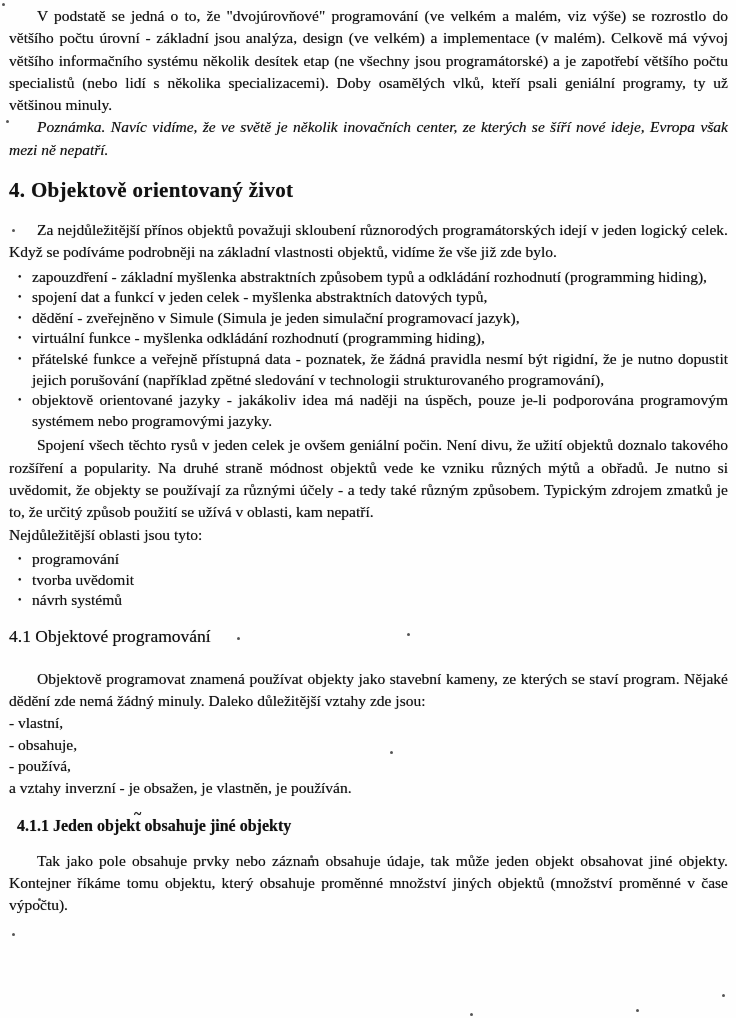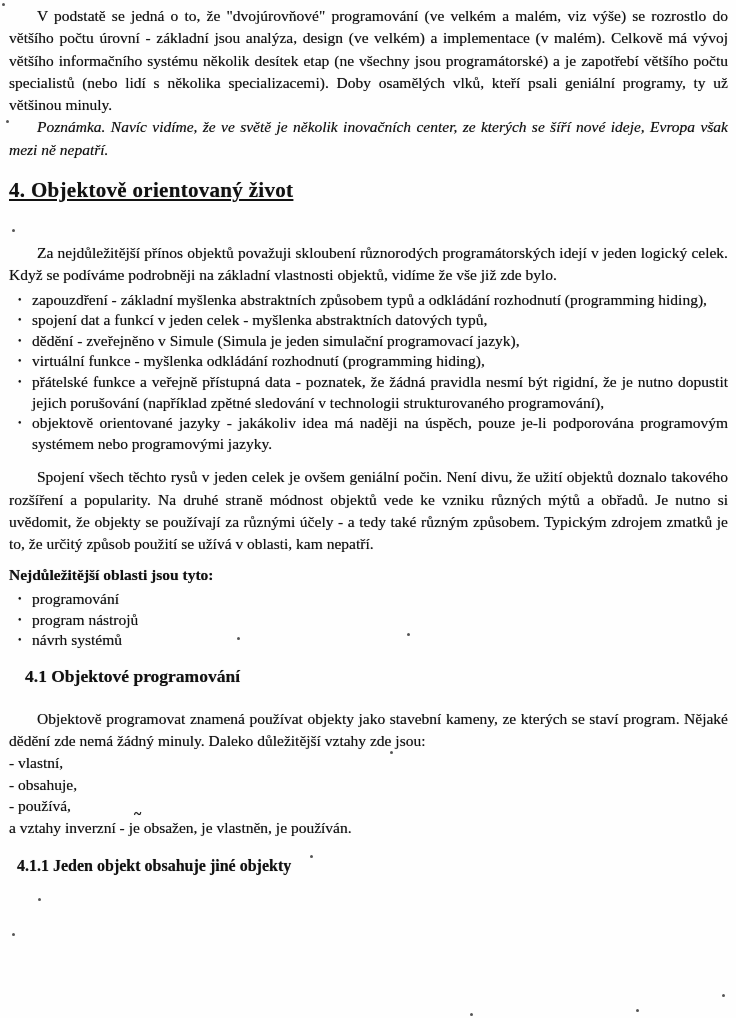--- a/index.html
+++ b/index.html
@@ -17,30 +17,29 @@
     color: #121212;
     text-shadow: 0 0 0.7px rgba(0,0,0,0.55);
   }
   p { margin: 0; }
   .para { text-align: justify; }
   .indent { text-indent: 28px; }
   .note { font-style: italic; }
   h1.h4x {
     font-size: 21px;
     line-height: 26px;
-    margin: 16px 0 39px 0;
+    margin: 16px 0 16px 0;
     font-weight: bold;
     letter-spacing: 0.3px;
-    text-decoration: underline;
   }
   h2.h41 {
     font-size: 17.5px;
     line-height: 22px;
-    margin: 14px 0 21px 16px;
-    font-weight: bold;
+    margin: 14px 0 21px 0;
+    font-weight: normal;
   }
   h3.h411 {
     font-size: 16px;
     line-height: 21px;
     margin: 16px 0 14px 8px;
     font-weight: bold;
   }
   ul.blist {
     list-style: none;
     margin: 3px 0 0 0;
@@ -51,22 +50,22 @@
     padding-left: 23px;
     text-align: justify;
     line-height: 20.6px;
   }
   ul.blist .mark {
     position: absolute;
     left: 9px;
     top: 0;
     font-size: 10px;
   }
-  .gap-top { margin-top: 12px; }
-  .gap-top-sm { margin-top: 8px; font-weight: bold; }
+  .gap-top { margin-top: 3px; }
+  .gap-top-sm { margin-top: 0; }
   .plain { line-height: 21.6px; }
   .speck {
     position: absolute;
     background: #2a2a2a;
     border-radius: 50%;
     width: 3px; height: 3px;
     opacity: 0.8;
   }
   .tilde-artifact {
     position: absolute;
@@ -98,35 +97,36 @@
     <li><span class="mark">•</span><span class="litext">přátelské funkce a veřejně přístupná data - poznatek, že žádná pravidla nesmí být rigidní, že je nutno dopustit jejich porušování (například zpětné sledování v technologii strukturovaného programování),</span></li>
     <li><span class="mark">•</span><span class="litext">objektově orientované jazyky - jakákoliv idea má naději na úspěch, pouze je-li podporována programovým systémem nebo programovými jazyky.</span></li>
   </ul>
 
   <p class="para indent gap-top">Spojení všech těchto rysů v jeden celek je ovšem geniální počin. Není divu, že užití objektů doznalo takového rozšíření a popularity. Na druhé straně módnost objektů vede ke vzniku různých mýtů a obřadů. Je nutno si uvědomit, že objekty se používají za různými účely - a tedy také různým způsobem. Typickým zdrojem zmatků je to, že určitý způsob použití se užívá v oblasti, kam nepatří.</p>
 
   <p class="para gap-top-sm">Nejdůležitější oblasti jsou tyto:</p>
 
   <ul class="blist">
     <li><span class="mark">•</span><span class="litext">programování</span></li>
-    <li><span class="mark">•</span><span class="litext">program nástrojů</span></li>
+    <li><span class="mark">•</span><span class="litext">tvorba uvědomit</span></li>
     <li><span class="mark">•</span><span class="litext">návrh systémů</span></li>
   </ul>
 
   <h2 class="h41">4.1 Objektové programování</h2>
 
   <p class="para indent">Objektově programovat znamená používat objekty jako stavební kameny, ze kterých se staví program. Nějaké dědění zde nemá žádný minuly. Daleko důležitější vztahy zde jsou:</p>
 
   <div class="plain">- vlastní,</div>
   <div class="plain">- obsahuje,</div>
   <div class="plain">- používá,</div>
   <div class="plain">a vztahy inverzní - je obsažen, je vlastněn, je používán.</div>
 
   <h3 class="h411">4.1.1 Jeden objekt obsahuje jiné objekty</h3>
 
+  <p class="para indent">Tak jako pole obsahuje prvky nebo záznam obsahuje údaje, tak může jeden objekt obsahovat jiné objekty. Kontejner říkáme tomu objektu, který obsahuje proměnné množství jiných objektů (množství proměnné v čase výpočtu).</p>
 
   <span class="tilde-artifact">~</span>
   <span class="speck" style="left:2px; top:3px;"></span>
   <span class="speck" style="left:6px; top:120px;"></span>
   <span class="speck" style="left:12px; top:229px;"></span>
   <span class="speck" style="left:237px; top:637px;"></span>
   <span class="speck" style="left:407px; top:633px;"></span>
   <span class="speck" style="left:390px; top:751px;"></span>
   <span class="speck" style="left:310px; top:855px;"></span>
   <span class="speck" style="left:38px; top:898px;"></span>

